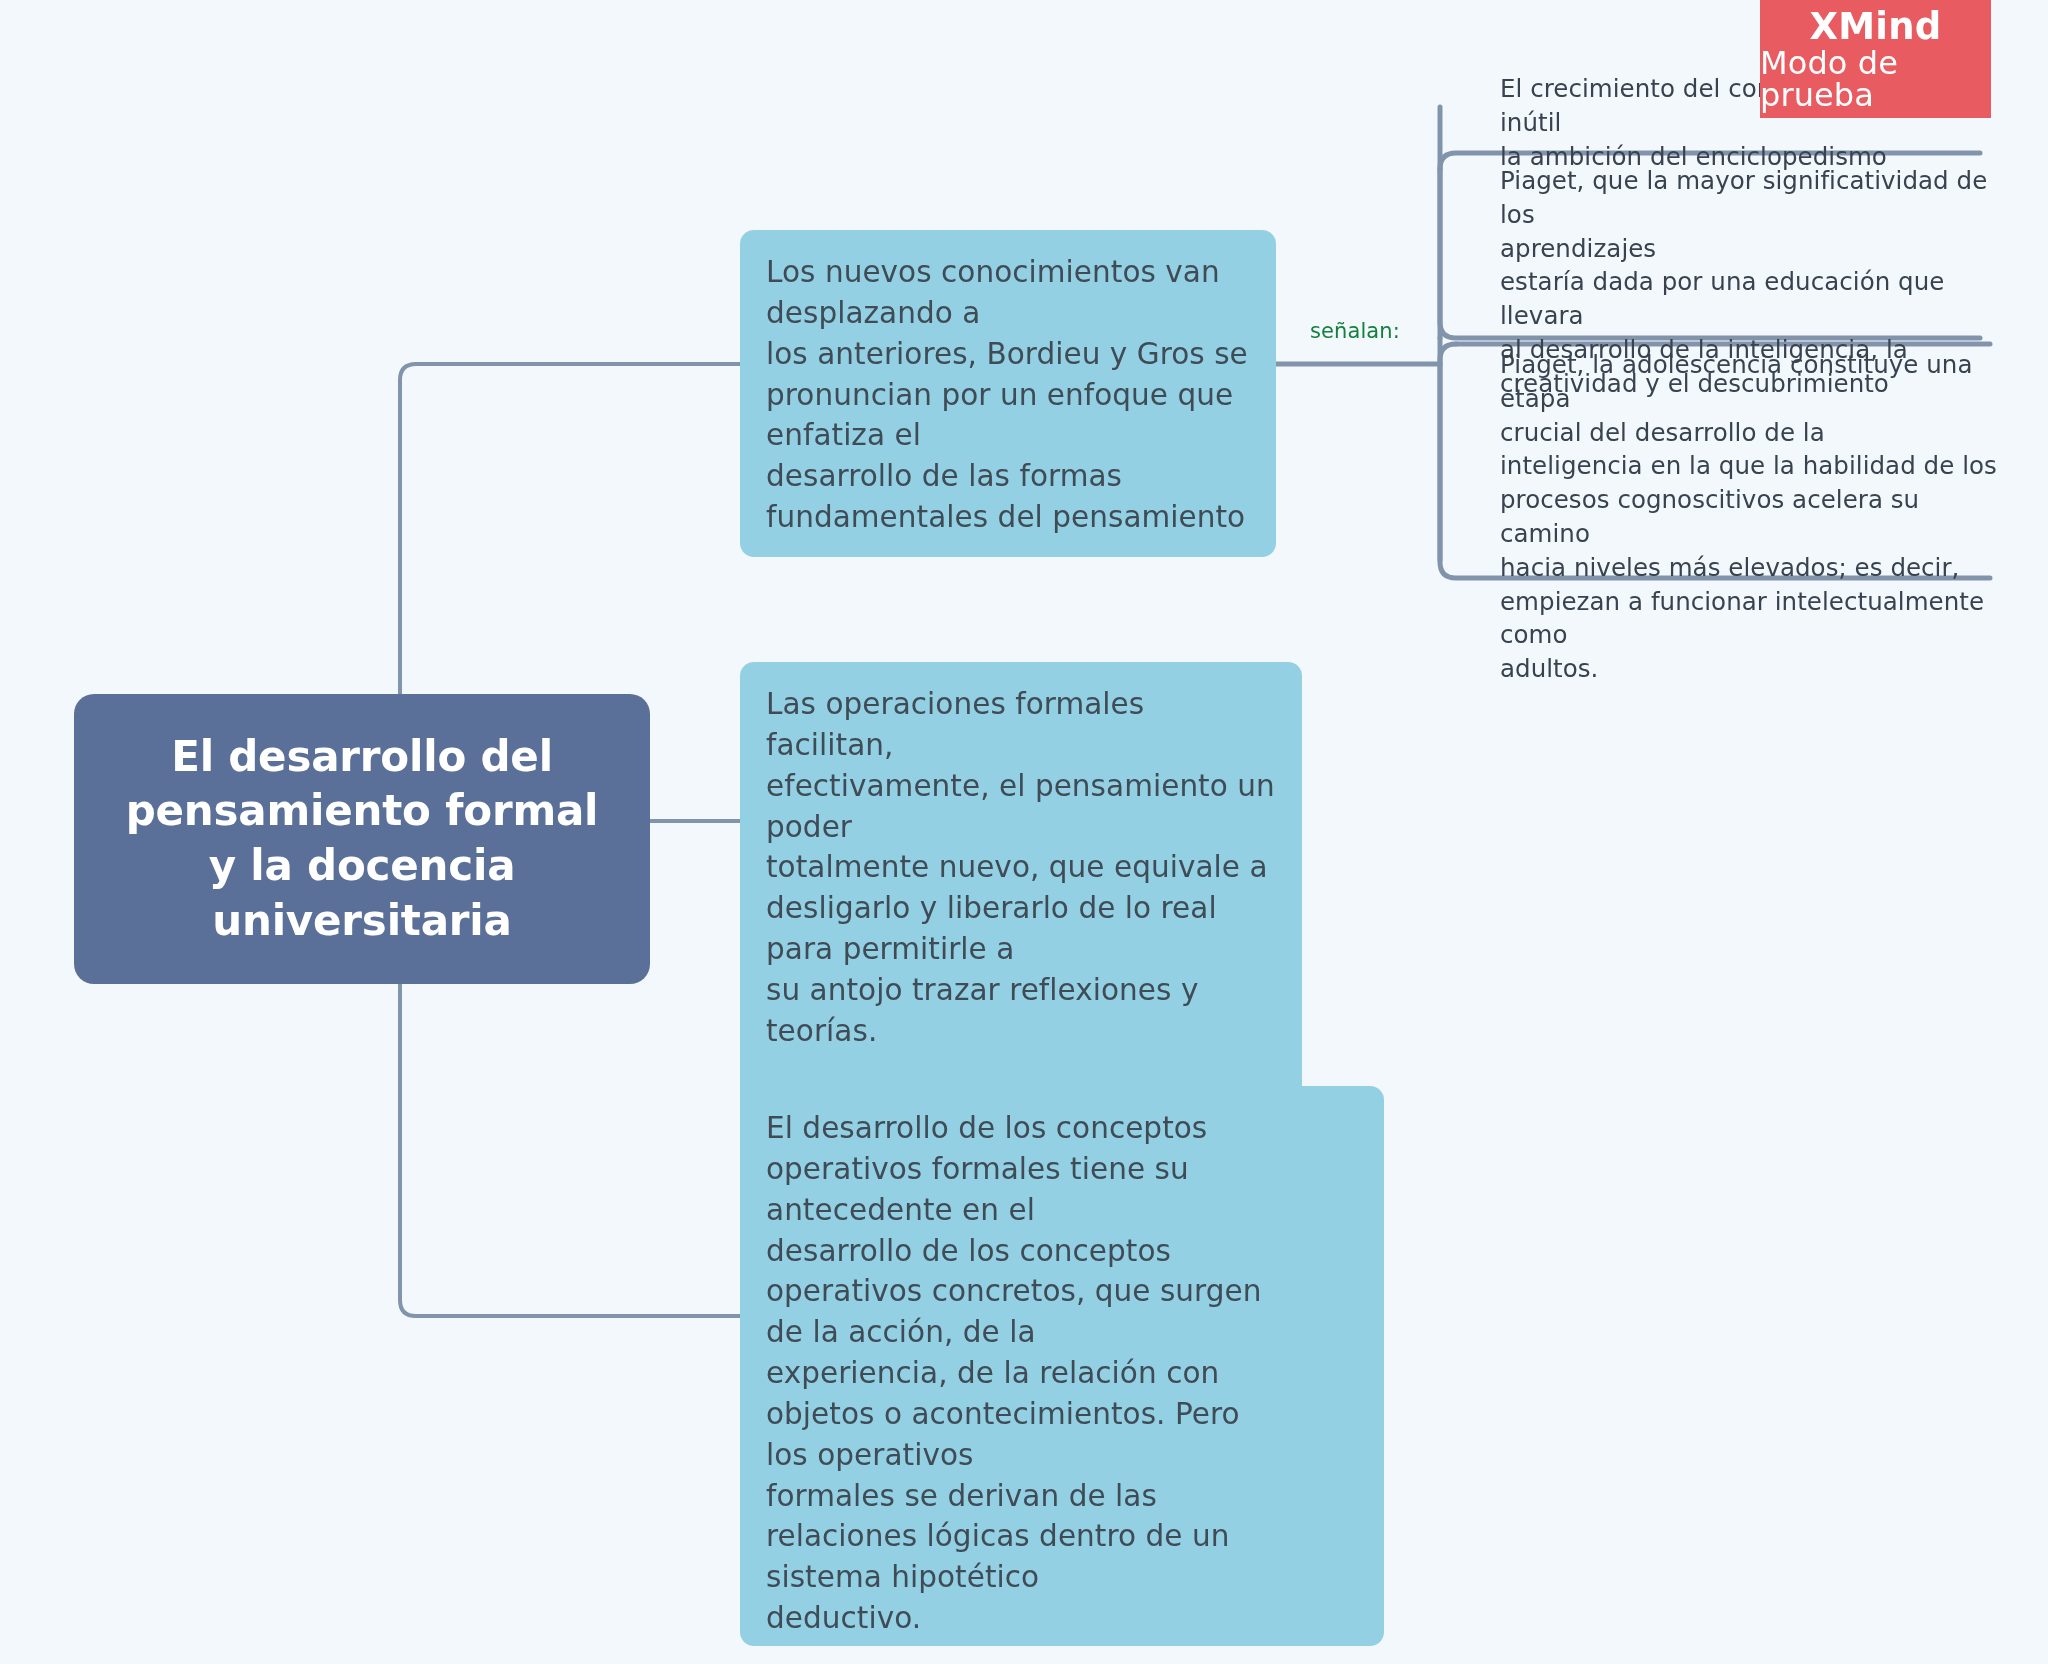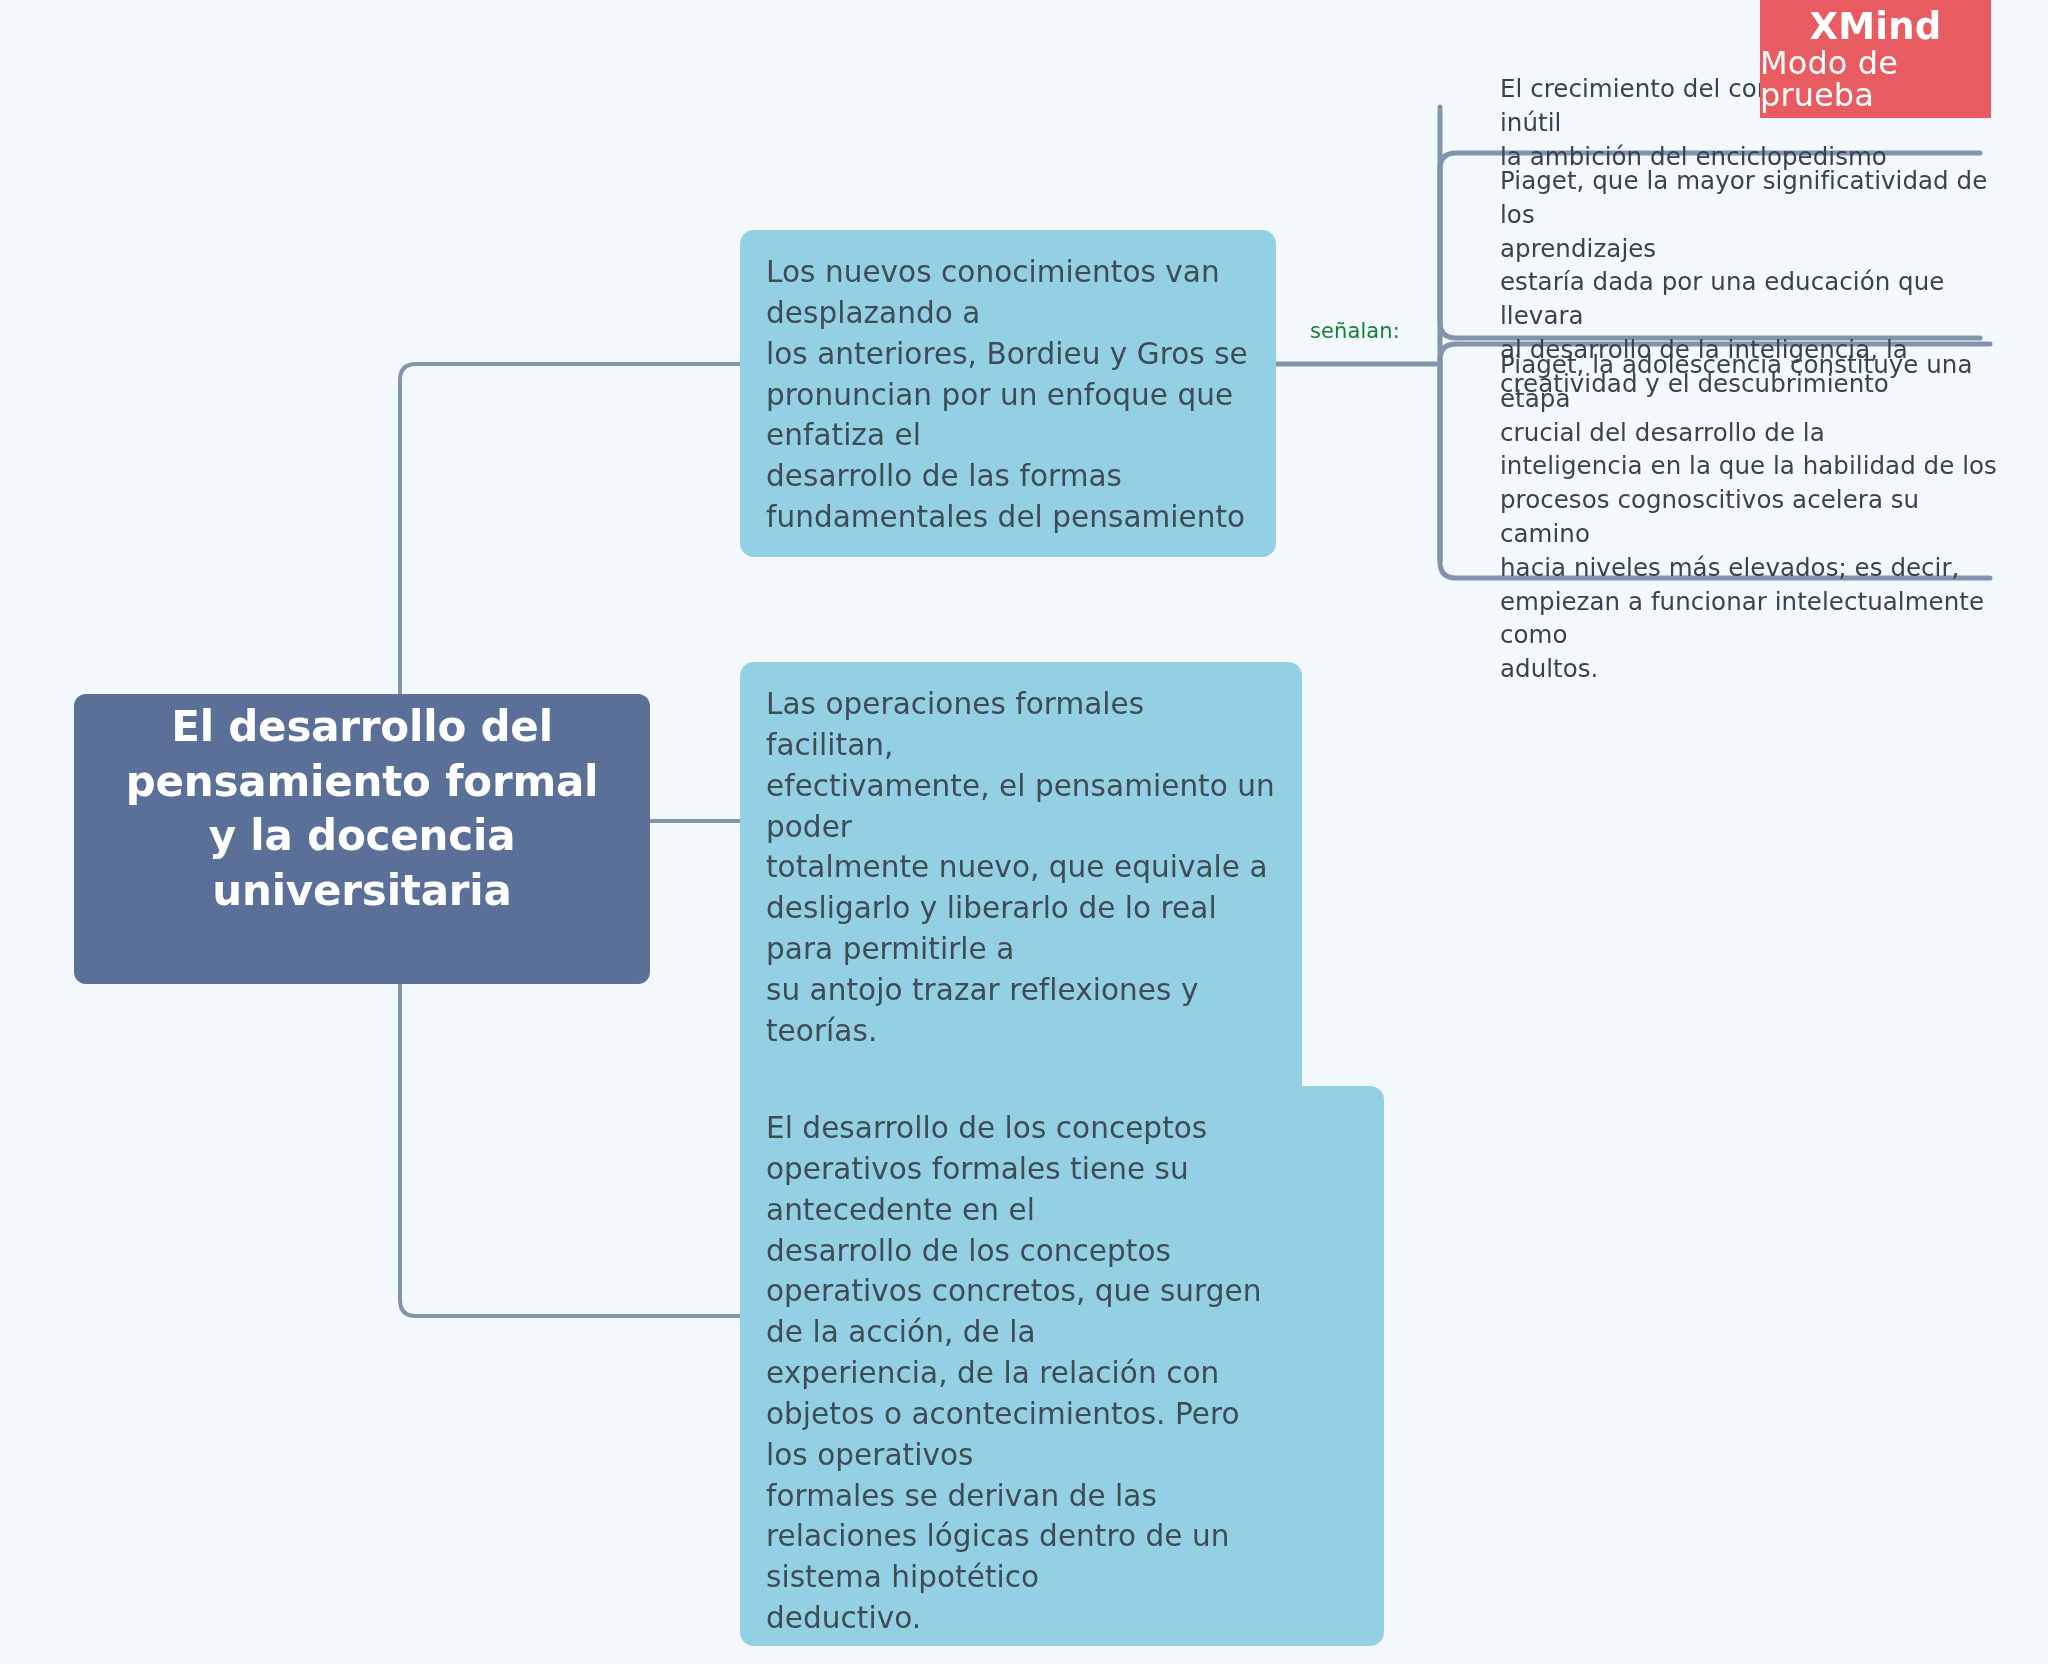--- a/index.html
+++ b/index.html
@@ -33,23 +33,24 @@
   }
 
   
   .root-node {
     position: absolute;
     left: 74px;
     top: 694px;
     width: 576px;
     height: 290px;
     background: #5b7099;
-    border-radius: 12px;
+    border-radius: 20px;
     z-index: 3;
     display: flex;
+    align-items: center;
     justify-content: center;
     box-sizing: border-box;
     padding: 6px 22px;
   }
   .root-node .root-text {
     color: #ffffff;
     font-size: 42px;
     font-weight: bold;
     line-height: 1.30;
     text-align: center;

